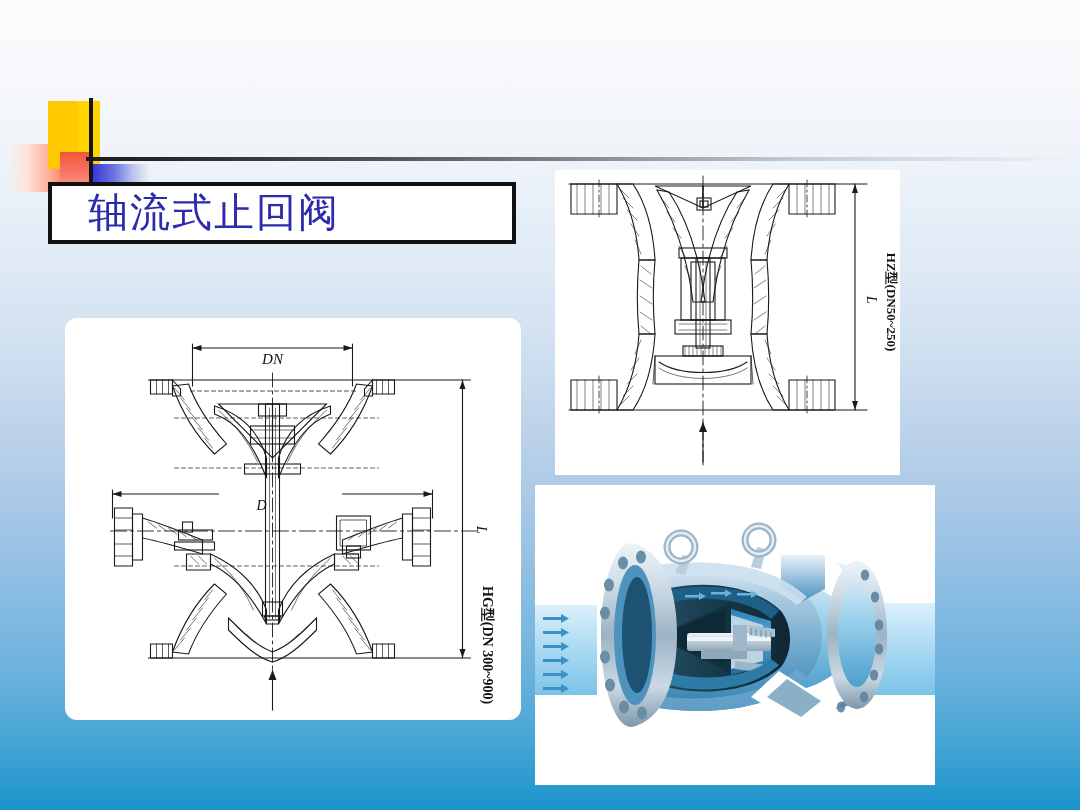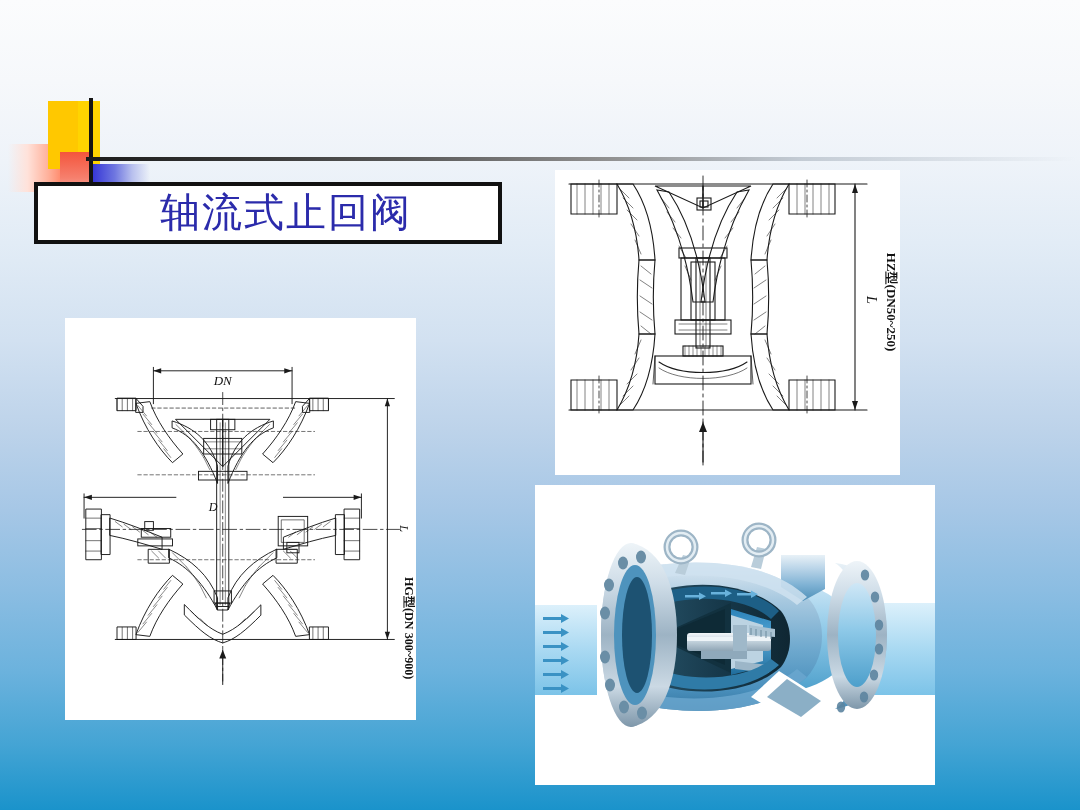--- a/index.html
+++ b/index.html
@@ -50,35 +50,35 @@
     position:absolute;left:89px;top:58px;width:4px;height:122px;
     background:#141414;
   }
   .hrule{
     position:absolute;left:86px;top:157px;width:990px;height:4px;
     background:linear-gradient(to right,#1b1b1b 0%,#303030 12%,#585858 32%,#8e8e8e 52%,#c3cbd4 72%,rgba(255,255,255,0) 100%);
   }
 
   
   .title-box{
-    position:absolute;left:34px;top:182px;width:468px;height:62px;
+    position:absolute;left:48px;top:182px;width:468px;height:62px;
     background:#ffffff;border:4px solid #111111;
-    display:flex;align-items:center;justify-content:center;
+    display:flex;align-items:center;
     box-sizing:border-box;
     padding-left:36px;
   }
   .title-text{
     font-family:"Liberation Serif","DejaVu Serif",serif;
     font-size:40px;line-height:1;color:#2b2bab;
     letter-spacing:2px;font-weight:400;white-space:nowrap;
   }
 
   
   .panel{position:absolute;background:#ffffff;overflow:hidden;}
-  #fig-hg{left:65px;top:318px;width:351px;height:402px;}
+  #fig-hg{left:65px;top:318px;width:456px;height:402px;border-radius:12px;}
   #fig-hz{left:555px;top:170px;width:345px;height:305px;}
   #fig-3d{left:535px;top:485px;width:400px;height:300px;}
 
   .panel svg{display:block;width:100%;height:100%;}
 </style>
 </head>
 <body>
 
 <div id="slide">
 

